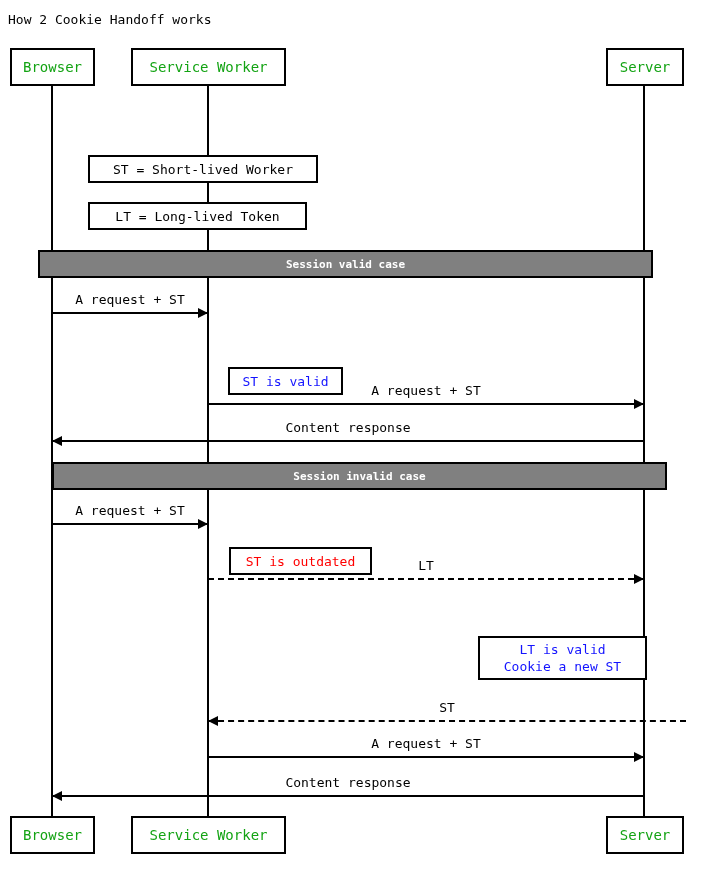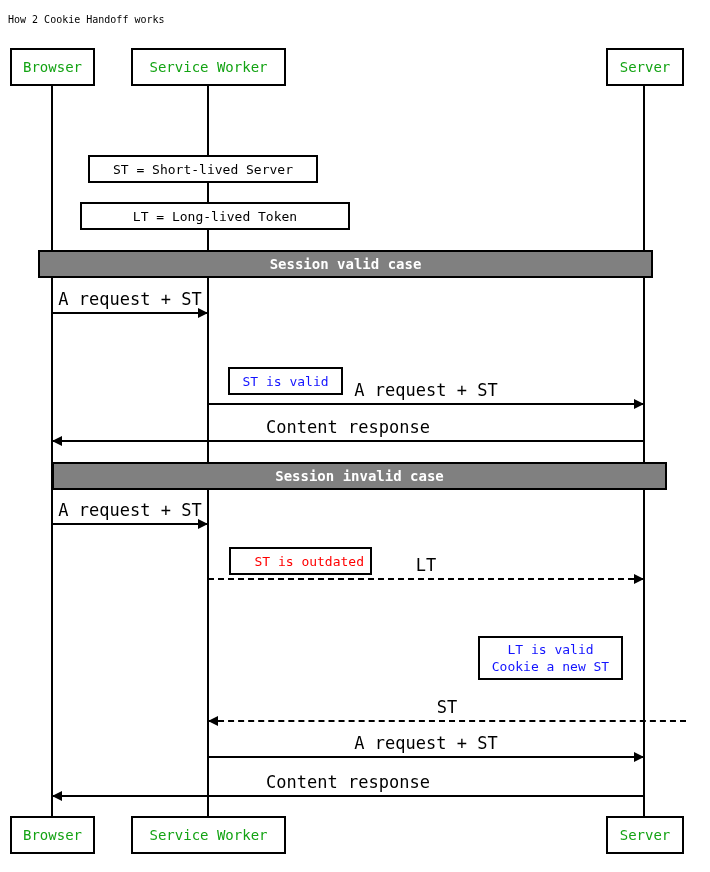--- a/index.html
+++ b/index.html
@@ -17,21 +17,21 @@
     height: 872px;
     background: #ffffff;
     overflow: hidden;
   }
 
   
   .diagram-title {
     position: absolute;
     left: 8px;
     top: 12px;
-    font-size: 10px;
+    font-size: 13px;
     color: #000000;
     white-space: pre;
     line-height: 16px;
   }
 
   
   .participant {
     position: absolute;
     box-sizing: border-box;
     border: 2px solid #000000;
@@ -54,21 +54,21 @@
     z-index: 1;
   }
 
   
   .section-bar {
     position: absolute;
     box-sizing: border-box;
     background: #808080;
     border: 2px solid #000000;
     color: #ffffff;
-    font-size: 14px;
+    font-size: 11px;
     font-weight: bold;
     display: flex;
     align-items: center;
     justify-content: center;
     white-space: pre;
     z-index: 5;
   }
 
   
   .note {
@@ -83,34 +83,34 @@
     align-items: center;
     justify-content: center;
     white-space: pre;
     text-align: center;
     padding: 2px 6px;
     z-index: 5;
   }
   .note .note-line { display: block; }
   .note.black { color: #000000; }
   .note.blue  { color: #1414ff; }
-  .note.red   { color: #ff0000; align-items: flex-end; }
+  .note.red   { color: #ff0000; }
 
   
   .message {
     position: absolute;
     z-index: 4;
   }
   .msg-label {
     position: absolute;
     left: 0;
     right: 0;
     top: 0;
     text-align: center;
-    font-size: 17px;
+    font-size: 13px;
     line-height: 15px;
     color: #000000;
     white-space: pre;
   }
   .msg-line {
     position: absolute;
     left: 0;
     right: 0;
     height: 0;
     border-top: 2px solid #000000;
@@ -185,25 +185,25 @@
         <div class="msg-line" style="top: 20px;"></div>
         <div class="arrowhead right" style="top: 16px; left: 426px;"></div>
       </div>
       <div class="message" style="left: 52px; width: 592px; top: 775px; height: 32px;">
         <div class="msg-label">Content response</div>
         <div class="msg-line" style="top: 20px;"></div>
         <div class="arrowhead left" style="top: 16px; left: 0px;"></div>
       </div>
     </div>
   <div id="notes-layer">
-      <div class="note black" style="left: 88px; top: 155px; width: 230px; height: 28px;"><span class="note-line">ST = Short-lived Server</span></div>
-      <div class="note black" style="left: 80px; top: 202px; width: 270px; height: 28px;"><span class="note-line">LT = Long-lived Token</span></div>
+      <div class="note black" style="left: 88px; top: 155px; width: 230px; height: 28px;"><span class="note-line">ST = Short-lived Worker</span></div>
+      <div class="note black" style="left: 88px; top: 202px; width: 219px; height: 28px;"><span class="note-line">LT = Long-lived Token</span></div>
       <div class="note blue" style="left: 228px; top: 337px; width: 115px; height: 28px; margin-top: 30px;"><span class="note-line">ST is valid</span></div>
       <div class="note red" style="left: 229px; top: 547px; width: 143px; height: 28px;"><span class="note-line">ST is outdated</span></div>
-      <div class="note blue" style="left: 478px; top: 636px; width: 145px; height: 44px;"><span class="note-line">LT is valid</span><span class="note-line">Cookie a new ST</span></div>
+      <div class="note blue" style="left: 478px; top: 636px; width: 169px; height: 44px;"><span class="note-line">LT is valid</span><span class="note-line">Cookie a new ST</span></div>
     </div>
   <div id="participants-layer">
       <div class="participant" style="left: 10px; width: 85px; top: 48px; height: 38px;">Browser</div>
       <div class="participant" style="left: 131px; width: 155px; top: 48px; height: 38px;">Service Worker</div>
       <div class="participant" style="left: 606px; width: 78px; top: 48px; height: 38px;">Server</div>
       <div class="participant" style="left: 10px; width: 85px; top: 816px; height: 38px;">Browser</div>
       <div class="participant" style="left: 131px; width: 155px; top: 816px; height: 38px;">Service Worker</div>
       <div class="participant" style="left: 606px; width: 78px; top: 816px; height: 38px;">Server</div>
     </div>
 

